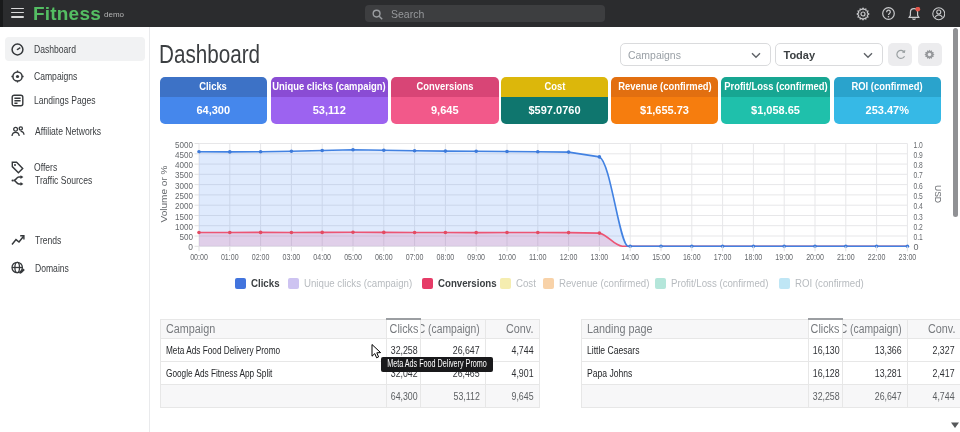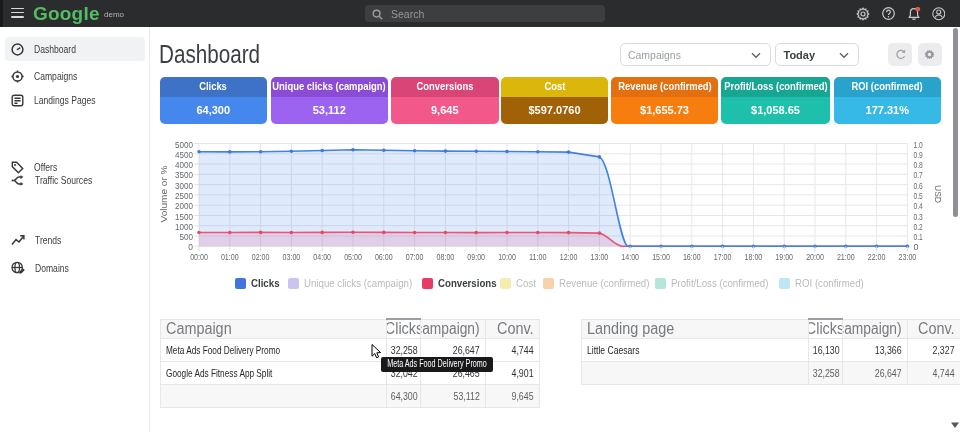--- a/index.html
+++ b/index.html
@@ -49,21 +49,21 @@
 .litem.on { color:#3c4043; font-weight:700; }
 .litem.off { color:#b7bbbf; }
 
 
 .tbl { position:absolute; top:318px; border:1px solid #e2e2e2; border-collapse:collapse; table-layout:fixed; }
 .tbl td, .tbl th { border:1px solid #e7e7e7; overflow:hidden; white-space:nowrap; font-weight:400; position:relative; }
 .tbl th .sx, .tbl td .sx { position:absolute; top:50%; }
 .tbl th .sx.r, .tbl td .sx.r { right:5px; }
 .tbl th .sx.l, .tbl td .sx.l { left:5px; }
 .tbl td.clip .sx.r { right:2px; }
-.tbl thead th { background:#f7f7f8; color:#777a7e; font-size:16px; text-align:right; height:19.5px; padding:0 5px; }
+.tbl thead th { background:#f7f7f8; color:#777a7e; font-size:12px; text-align:right; height:19.5px; padding:0 5px; }
 .tbl thead th.c1 { text-align:left; }
 .tbl tbody td { font-size:11px; color:#26282b; height:23px; text-align:right; padding:0 5px; }
 .tbl tbody td.c1 { text-align:left; }
 .tbl tbody td.num { font-weight:400; color:#303236; }
 .tbl tfoot td { background:#f7f7f8; color:#5d6063; font-size:11px; height:22.5px; text-align:right; padding:0 5px; }
 .tbl th.sorted { border-top:2px solid #9b9ea2; background:#fff; }
 .tbl th.sorted .sx { left:50%; right:auto; }
 .tbl td.clip { padding:0 2px 0 0; }
 
 #tooltip { position:absolute; left:381px; top:357px; width:112px; height:14.5px; background:#19191b; border-radius:2px; color:#fff; font-size:10px; text-align:center; line-height:14.5px; white-space:nowrap; }
@@ -76,21 +76,21 @@
 <body>
 <div id="app">
 
   <div id="topbar">
     <div class="edge"></div>
     <div id="burger">
         <div></div>
         <div></div>
         <div></div>
       </div>
-    <div id="logo">Google</div>
+    <div id="logo">Fitness</div>
     <div id="demo">demo</div>
     <div id="search">
       <svg style="left:7px;top:3.5px" width="11" height="11" viewBox="0 0 11 11" fill="none" stroke="#9a9da0" stroke-width="1.4">
           <circle cx="4.6" cy="4.6" r="3.4"></circle>
           <line x1="7.2" y1="7.2" x2="10.2" y2="10.2"></line>
         </svg>
       <div class="txt">Search</div>
     </div>
 
     <svg style="left:856px;top:6.5px" width="14" height="14" viewBox="0 0 14 14" fill="none" stroke="#c9cacc" stroke-width="1.2">
@@ -134,20 +134,29 @@
       </svg>
       <span class="lbl">Campaigns</span>
     </div>
 <div class="mitem" style="top:88px">
       <svg width="13" height="13" viewBox="0 0 13 13" fill="none" stroke="#35383b" stroke-width="1.4">
         <rect x="1.2" y="1.2" width="10.6" height="10.6" rx="2"></rect>
         <path d="M3.4 4.2 L9.6 4.2 M3.4 6.7 L9.6 6.7 M3.4 9.2 L6.5 9.2"></path>
       </svg>
       <span class="lbl">Landings Pages</span>
     </div>
+<div class="mitem" style="top:118.9px">
+      <svg width="14" height="13" viewBox="0 0 14 13" fill="none" stroke="#35383b" stroke-width="1.3">
+        <circle cx="4.6" cy="4.2" r="1.9"></circle>
+        <circle cx="9.8" cy="3.4" r="1.6"></circle>
+        <path d="M1 11 C1.2 8.4 2.6 7.3 4.6 7.3 C6.6 7.3 8 8.4 8.2 11"></path>
+        <path d="M9.6 6.4 C11.6 6.4 12.8 7.5 13 9.8"></path>
+      </svg>
+      <span class="lbl">Affiliate Networks</span>
+    </div>
 <div class="mitem" style="top:155px">
       <svg width="13" height="13" viewBox="0 0 13 13" fill="none" stroke="#35383b" stroke-width="1.4">
         <path d="M1.3 5.6 L1.3 1.3 L5.6 1.3 L11.7 7.4 L7.4 11.7 Z"></path>
         <circle cx="4" cy="4" r="1" fill="#35383b" stroke="none"></circle>
       </svg>
       <span class="lbl">Offers</span>
     </div>
 <div class="mitem" style="top:168px">
       <svg width="14" height="13" viewBox="0 0 14 13" fill="none" stroke="#35383b" stroke-width="1.5">
         <circle cx="1.6" cy="6.5" r="1.1" fill="#35383b" stroke="none"></circle>
@@ -177,21 +186,21 @@
     </div>
 
   <div id="h1">Dashboard</div>
 
   <div class="select" style="left:620px;width:151px;">
     <div class="stxt" style="left:7px;color:#9aa0a6;"><span class="sx l" style="transform:scaleX(0.95)">Campaigns</span></div>
     <svg style="position:absolute;right:9px;top:8px" width="10" height="7" viewBox="0 0 10 7" fill="none" stroke="#5f6368" stroke-width="1.4">
         <path d="M1 1.2 L5 5.2 L9 1.2"></path>
       </svg>
   </div>
-  <div class="select" style="left:775px;width:84px;">
+  <div class="select" style="left:775px;width:108px;">
     <div class="stxt" style="left:7.5px;color:#3c4043;font-weight:700;">Today</div>
     <svg style="position:absolute;right:9px;top:8px" width="10" height="7" viewBox="0 0 10 7" fill="none" stroke="#5f6368" stroke-width="1.4">
         <path d="M1 1.2 L5 5.2 L9 1.2"></path>
       </svg>
   </div>
   <div class="sbtn" style="left:888px;">
     <svg style="position:absolute;left:6.5px;top:6px" width="11" height="11" viewBox="0 0 12 12" fill="none" stroke="#9aa0a2" stroke-width="1.3">
       <path d="M10.1 3.4 A4.4 4.4 0 1 0 10.4 7.8"></path>
       <path d="M10.8 1.2 L10.3 3.7 L7.8 3.2" stroke-width="1.1"></path>
     </svg>
@@ -219,39 +228,39 @@
 <div class="card" style="left:391px;width:107.5px">
         <div class="hd" style="background:#d84576">
           <span>Conversions</span>
         </div>
         <div class="vl" style="background:#f2598a">9,645</div>
       </div>
 <div class="card" style="left:501px;width:107px">
         <div class="hd" style="background:#dcb70b">
           <span>Cost</span>
         </div>
-        <div class="vl" style="background:#a16207">$597.0760</div>
+        <div class="vl" style="background:#0f766e">$597.0760</div>
       </div>
 <div class="card" style="left:611px;width:107px">
         <div class="hd" style="background:#e26f10">
           <span>Revenue (confirmed)</span>
         </div>
         <div class="vl" style="background:#f67d0e">$1,655.73</div>
       </div>
 <div class="card" style="left:721px;width:109px">
         <div class="hd" style="background:#17a692">
           <span>Profit/Loss (confirmed)</span>
         </div>
         <div class="vl" style="background:#1fc0ab">$1,058.65</div>
       </div>
 <div class="card" style="left:833.5px;width:107.5px">
         <div class="hd" style="background:#2aa3cc">
           <span>ROI (confirmed)</span>
         </div>
-        <div class="vl" style="background:#36b9e6">177.31%</div>
+        <div class="vl" style="background:#36b9e6">253.47%</div>
       </div>
 </div>
 
   <svg id="chartsvg" style="position:absolute;left:150px;top:130px" width="810" height="140" viewBox="0 0 810 140" font-family="Liberation Sans, sans-serif">
 <g stroke="#e7e7e9" stroke-width="1">
         <line x1="49" y1="13.5" x2="757.4" y2="13.5"></line>
         <line x1="49" y1="23.8" x2="757.4" y2="23.8"></line>
         <line x1="49" y1="34.1" x2="757.4" y2="34.1"></line>
         <line x1="49" y1="44.3" x2="757.4" y2="44.3"></line>
         <line x1="49" y1="54.6" x2="757.4" y2="54.6"></line>
@@ -551,20 +560,34 @@
           <td class="num clip">
             <span class="sx r" style="transform:translateY(-50%) scaleX(0.8)">16,130</span>
           </td>
           <td class="num">
             <span class="sx r" style="transform:translateY(-50%) scaleX(0.8)">13,366</span>
           </td>
           <td class="num">
             <span class="sx r" style="transform:translateY(-50%) scaleX(0.8)">2,327</span>
           </td>
         </tr>
+        <tr>
+          <td class="c1">
+            <span class="sx l" style="transform:translateY(-50%) scaleX(0.78)">Papa Johns</span>
+          </td>
+          <td class="num clip">
+            <span class="sx r" style="transform:translateY(-50%) scaleX(0.8)">16,128</span>
+          </td>
+          <td class="num">
+            <span class="sx r" style="transform:translateY(-50%) scaleX(0.8)">13,281</span>
+          </td>
+          <td class="num">
+            <span class="sx r" style="transform:translateY(-50%) scaleX(0.8)">2,417</span>
+          </td>
+        </tr>
       </tbody>
       <tfoot>
         <tr>
           <td class=""></td>
           <td class="clip">
             <span class="sx r" style="transform:translateY(-50%) scaleX(0.8)">32,258</span>
           </td>
           <td class="">
             <span class="sx r" style="transform:translateY(-50%) scaleX(0.8)">26,647</span>
           </td>

